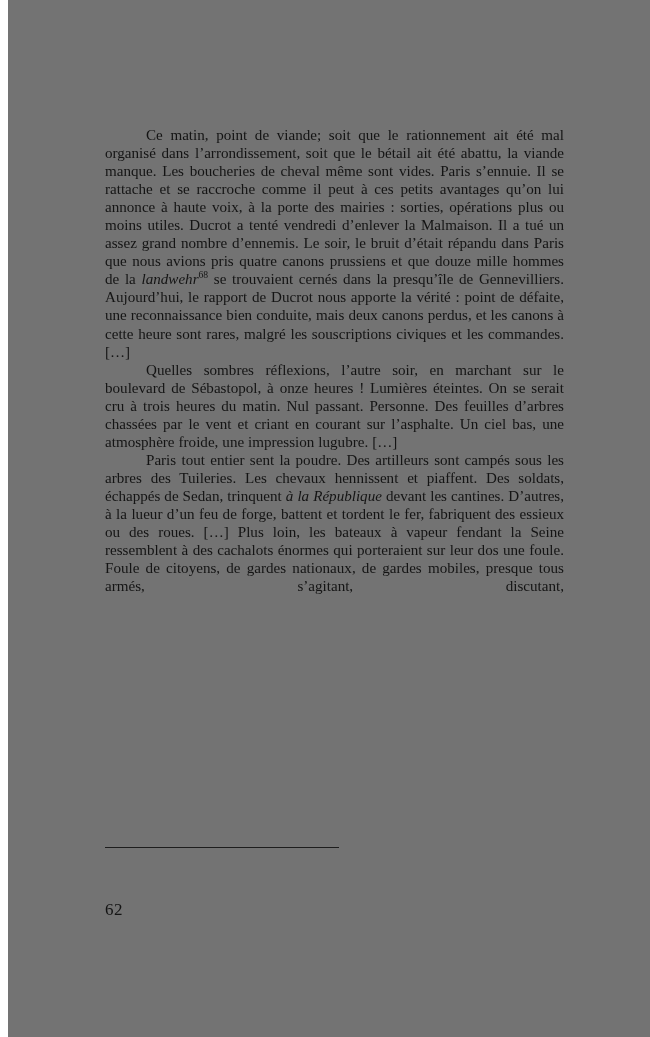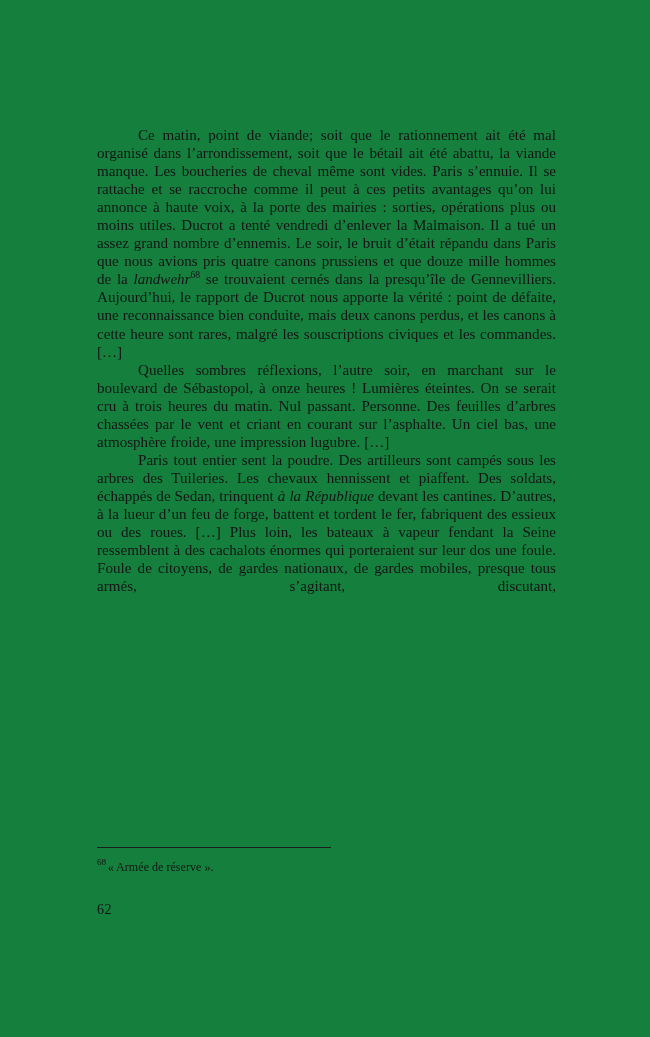--- a/index.html
+++ b/index.html
@@ -15,21 +15,22 @@
     overflow: hidden;
     font-family: "Liberation Serif", "DejaVu Serif", serif;
     color: #141414;
     -webkit-font-smoothing: antialiased;
   }
 
   
   .page-sheet {
     position: absolute;
     inset: 0;
-    background: #15803d;
+    background: #737373;
+    margin-left: 8px;
   }
 
   
   .text-block {
     position: absolute;
     left: 97px;
     top: 126px;
     width: 459px;
   }
 
@@ -90,37 +91,34 @@
     font-size: 9.2px;
     line-height: 0;
     vertical-align: 0.6em;
     margin-right: 1.5px;
   }
 
   .folio {
     position: absolute;
     left: 97px;
     top: 901px;
-    font-size: 14px;
+    font-size: 17px;
     line-height: 18px;
     letter-spacing: 0.4px;
   }
 </style>
 </head>
 <body>
 
 <div class="page-sheet">
 
   <div class="text-block">
     <p class="para">Ce matin, point de viande; soit que le rationnement ait été mal organisé dans l’arrondissement, soit que le bétail ait été abattu, la viande manque. Les boucheries de cheval même sont vides. Paris s’ennuie. Il se rattache et se raccroche comme il peut à ces petits avantages qu’on lui annonce à haute voix, à la porte des mairies : sorties, opérations plus ou moins utiles. Ducrot a tenté vendredi d’enlever la Malmaison. Il a tué un assez grand nombre d’ennemis. Le soir, le bruit d’était répandu dans Paris que nous avions pris quatre canons prussiens et que douze mille hommes de la <span class="it">landwehr</span><sup class="fnref">68</sup> se trouvaient cernés dans la presqu’île de Gennevilliers. Aujourd’hui, le rapport de Ducrot nous apporte la vérité : point de défaite, une reconnaissance bien conduite, mais deux canons perdus, et les canons à cette heure sont rares, malgré les souscriptions civiques et les commandes. […]</p>
     <p class="para">Quelles sombres réflexions, l’autre soir, en marchant sur le boulevard de Sébastopol, à onze heures ! Lumières éteintes. On se serait cru à trois heures du matin. Nul passant. Personne. Des feuilles d’arbres chassées par le vent et criant en courant sur l’asphalte. Un ciel bas, une atmosphère froide, une impression lugubre. […]</p>
     <p class="para last-para">Paris tout entier sent la poudre. Des artilleurs sont campés sous les arbres des Tuileries. Les chevaux hennissent et piaffent. Des soldats, échappés de Sedan, trinquent <span class="it">à la République</span> devant les cantines. D’autres, à la lueur d’un feu de forge, battent et tordent le fer, fabriquent des essieux ou des roues. […] Plus loin, les bateaux à vapeur fendant la Seine ressemblent à des cachalots énormes qui porteraient sur leur dos une foule. Foule de citoyens, de gardes nationaux, de gardes mobiles, presque tous armés, s’agitant, discutant,</p>
   </div>
 
   <div class="footnote-rule"></div>
 
-  <p class="footnote">
-    <sup class="fnnum">68</sup><span>« Armée de réserve ».</span>
-  </p>
 
   <div class="folio">62</div>
 
 </div>
 
 </body></html>

